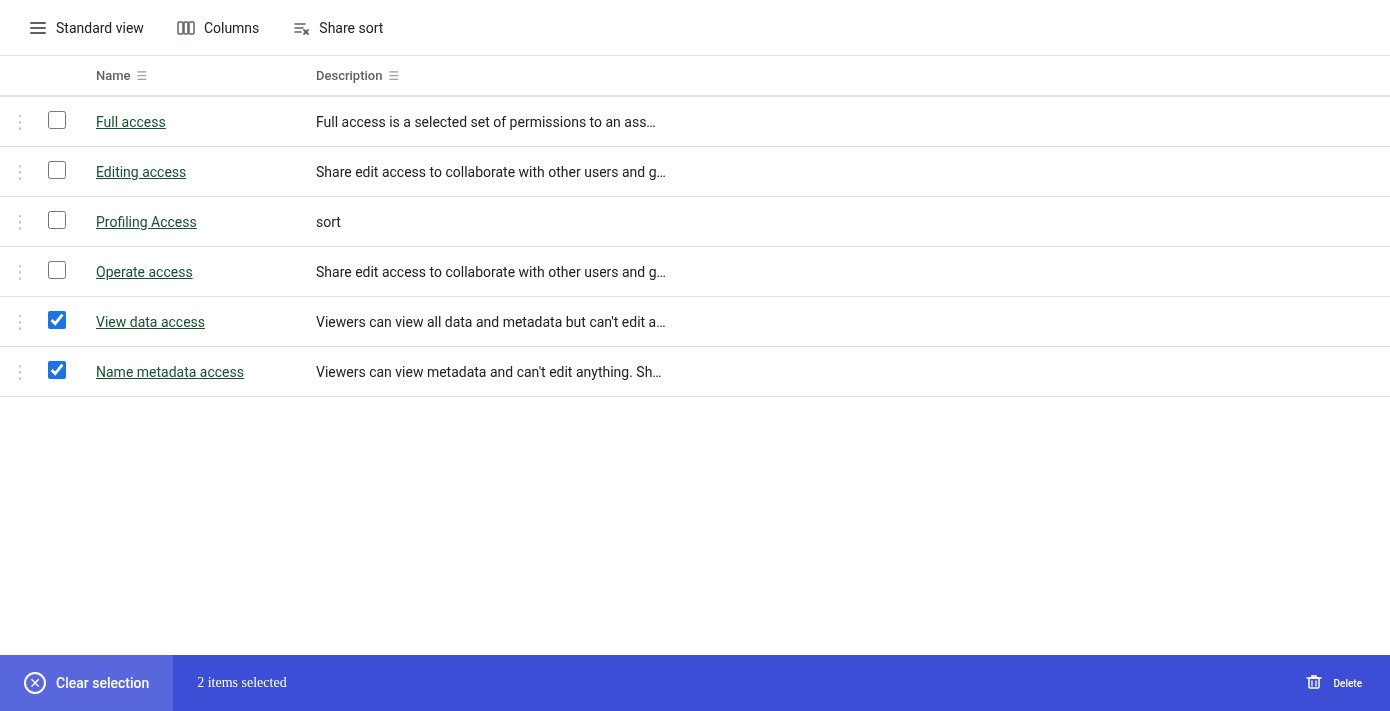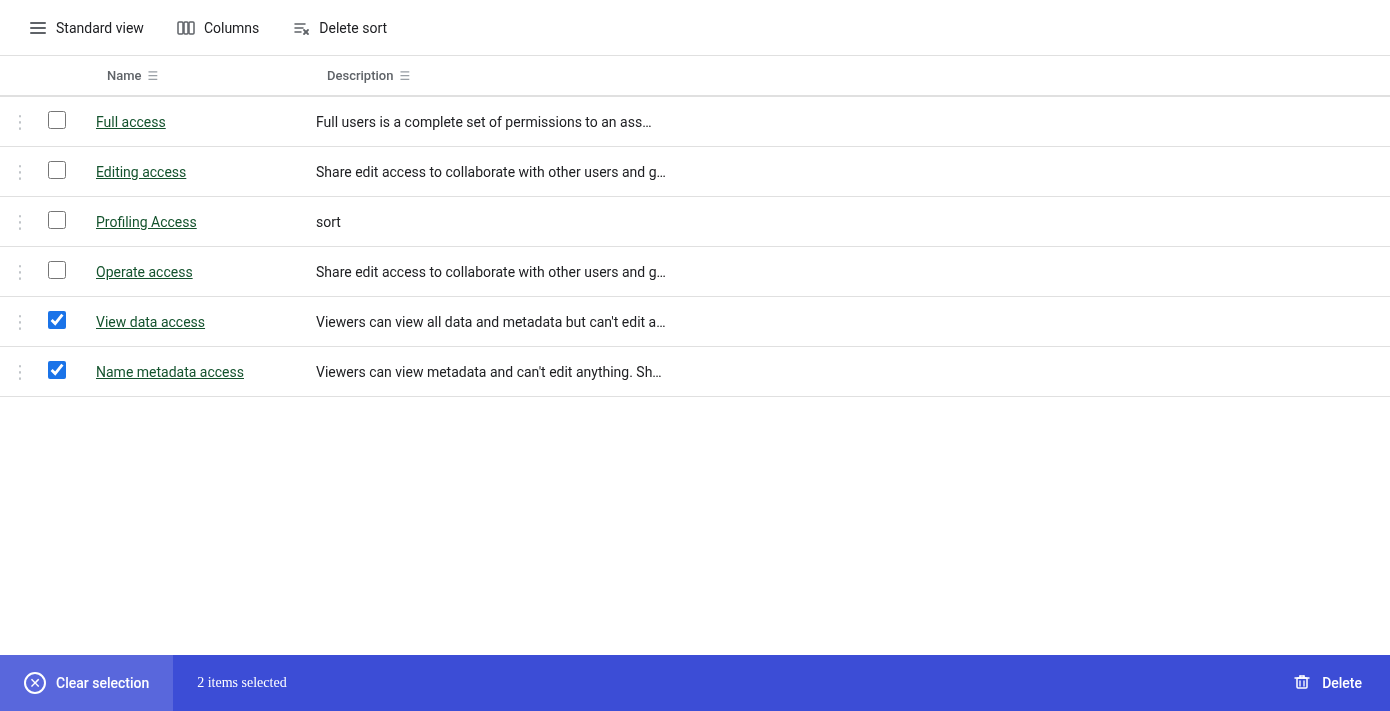--- a/index.html
+++ b/index.html
@@ -79,21 +79,20 @@
 
     thead th:first-child { width: 40px; padding: 12px 8px; }
     thead th:nth-child(2) { width: 40px; padding: 12px 8px; }
     thead th:nth-child(3) { width: 220px; }
     thead th:nth-child(4) { }
 
     .th-content {
       display: flex;
       align-items: center;
       gap: 6px;
-      margin-left: 11px;
     }
 
     tbody tr {
       border-bottom: 1px solid #e0e0e0;
       background: #fff;
     }
 
     tbody td {
       padding: 14px 16px;
       font-size: 14px;
@@ -186,21 +185,21 @@
 
     .delete-btn {
       display: flex;
       align-items: center;
       gap: 10px;
       padding: 0 28px;
       height: 100%;
       background: transparent;
       border: none;
       color: #fff;
-      font-size: 14px;
+      font-size: 10px;
       font-family: inherit;
       cursor: pointer;
       font-weight: 500;
     }
 
     .trash-icon {
       font-size: 18px;
     }
   </style>
 </head>
@@ -232,21 +231,21 @@
   <button class="toolbar-btn">
     <span class="icon">
       <svg width="20" height="20" viewBox="0 0 20 20" fill="none">
         <line x1="4" y1="6" x2="14" y2="6" stroke="#5f6368" stroke-width="1.5" stroke-linecap="round"></line>
         <line x1="4" y1="10" x2="12" y2="10" stroke="#5f6368" stroke-width="1.5" stroke-linecap="round"></line>
         <line x1="4" y1="14" x2="10" y2="14" stroke="#5f6368" stroke-width="1.5" stroke-linecap="round"></line>
         <line x1="13" y1="12" x2="17" y2="16" stroke="#5f6368" stroke-width="1.8" stroke-linecap="round"></line>
         <line x1="17" y1="12" x2="13" y2="16" stroke="#5f6368" stroke-width="1.8" stroke-linecap="round"></line>
       </svg>
     </span>
-    <span>Delete sort</span>
+    <span>Share sort</span>
   </button>
 </div>
 
 <div class="table-container">
   <table>
     <thead>
       <tr>
         <th></th>
         <th></th>
         <th>
@@ -263,21 +262,21 @@
         </th>
       </tr>
     </thead>
     <tbody id="table-body">
     <tr>
           <td>
             <span class="drag-handle">⋮</span>
           </td>
           <td><input type="checkbox" class="row-checkbox" style=""></td>
           <td class="link-cell"><a>Full access</a></td>
-          <td class="desc-cell">Full users is a complete set of permissions to an ass…</td>
+          <td class="desc-cell">Full access is a selected set of permissions to an ass…</td>
         </tr>
         <tr>
           <td>
             <span class="drag-handle">⋮</span>
           </td>
           <td><input type="checkbox" class="row-checkbox" style=""></td>
           <td class="link-cell"><a>Editing access</a></td>
           <td class="desc-cell">Share edit access to collaborate with other users and g…</td>
         </tr>
         <tr>

